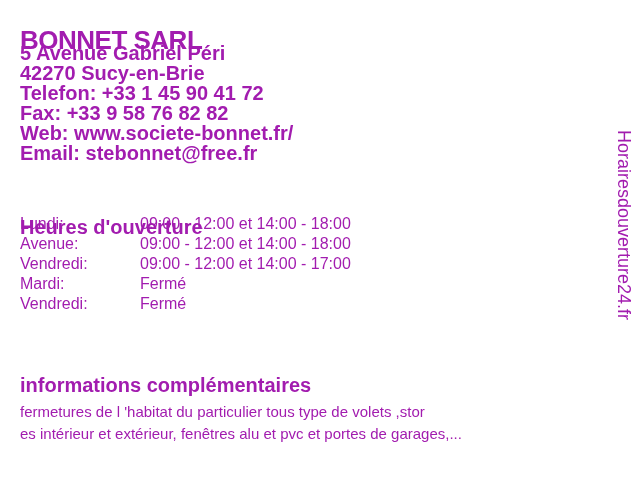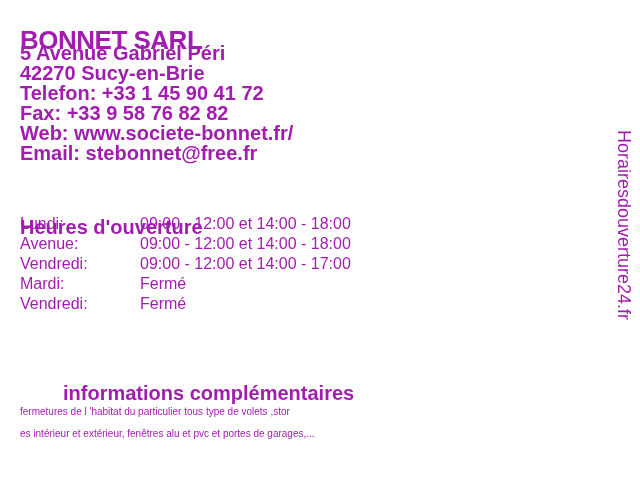--- a/index.html
+++ b/index.html
@@ -39,38 +39,38 @@
   }
   .section-heading {
     position: absolute;
     left: 20px;
     font-size: 20px;
     line-height: 24px;
     font-weight: bold;
     white-space: nowrap;
   }
   .hours-heading { top: 183px; margin-top: 32px; }
-  .info-heading  { top: 364px; margin-left: 43px; }
+  .info-heading  { top: 356px; }
   .hours-table {
     position: absolute;
     left: 20px;
     top: 214px;
     font-size: 16px;
     line-height: 20px;
   }
   .hours-row { white-space: nowrap; }
   .hours-day {
     display: inline-block;
     width: 120px;
   }
   .info-text {
     position: absolute;
     left: 20px;
     top: 401px;
-    font-size: 10px;
+    font-size: 15px;
     line-height: 22px;
   }
   .info-text div { white-space: nowrap; }
   .watermark {
     position: absolute;
     top: 130px;
     right: 6px;
     writing-mode: vertical-rl;
     font-size: 18px;
     line-height: 1.2;

